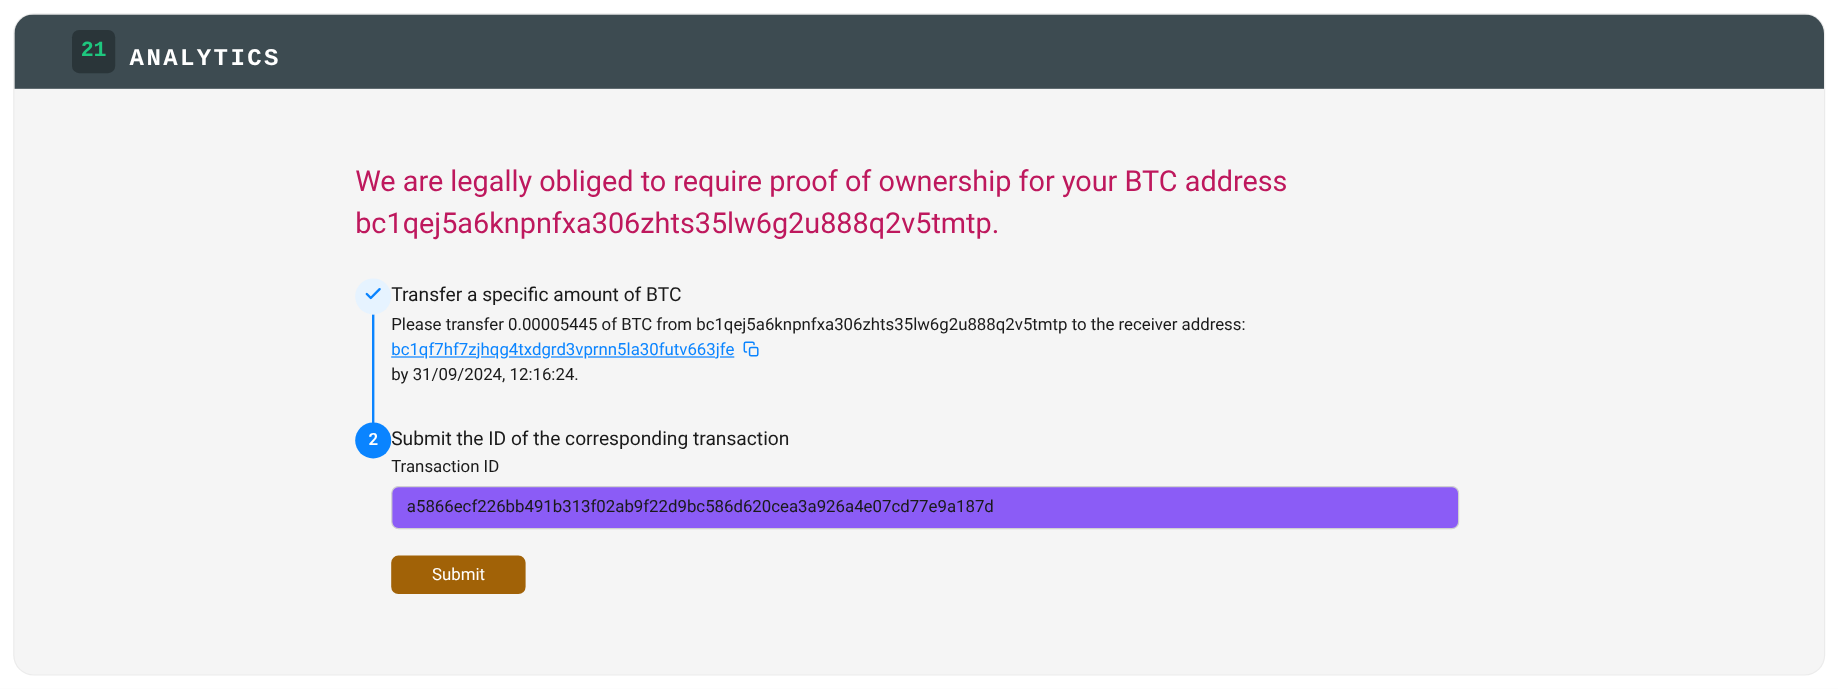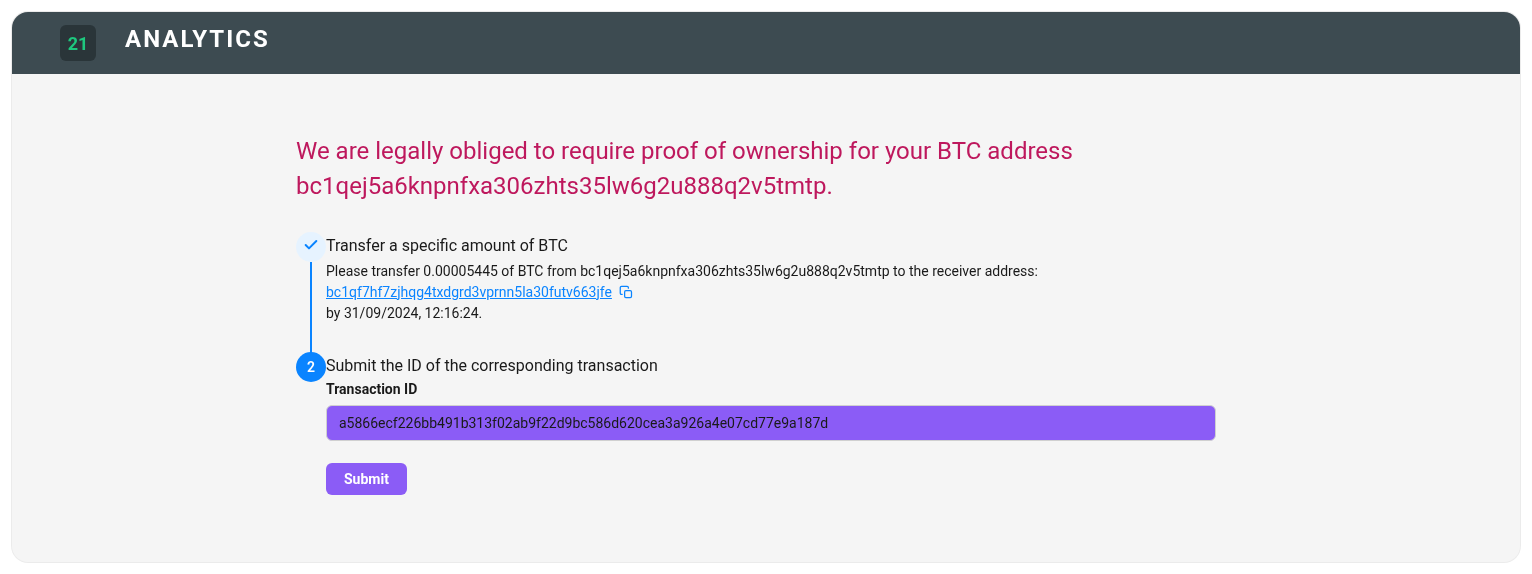--- a/index.html
+++ b/index.html
@@ -22,39 +22,40 @@
     }
     .header {
       background: #3d4b51;
       height: 62px;
       display: flex;
       align-items: center;
       padding: 0 48px;
     }
     .logo {
       display: flex;
-      align-items: flex-start;
-      gap: 29px;
+      align-items: flex-end;
+      gap: 12px;
+      font-family: Liberation Mono, monospace;
     }
     .logo-badge {
       width: 36px;
       height: 36px;
       background: #2a3539;
       border-radius: 6px;
       display: flex;
       align-items: center;
       justify-content: center;
       color: #1ec77e;
       font-weight: 700;
       font-size: 18px;
     }
     .logo-text {
       color: #fff;
       font-weight: 700;
-      font-size: 24px;
+      font-size: 20px;
       letter-spacing: 2px;
     }
     .content {
       padding: 60px 0 0 0;
       max-width: 940px;
       margin: 0 auto;
     }
     .intro {
       font-size: 24px;
       color: #be185d;
@@ -133,45 +134,43 @@
     .copy-icon svg {
       width: 15px;
       height: 15px;
       stroke: #0a84ff;
     }
     .field-label {
       font-size: 14px;
       color: #1a1a1a;
       margin-top: 4px;
       margin-bottom: 8px;
-      font-weight: bold;
     }
     .text-input {
       width: 100%;
       max-width: 890px;
       height: 36px;
       border: 1px solid #d0d0d0;
       border-radius: 6px;
       background: #8b5cf6;
       padding: 0 12px;
       font-size: 14px;
       color: #1a1a1a;
       font-family: inherit;
     }
     .submit-btn {
       margin-top: 22px;
-      background: #8b5cf6;
+      background: #a16207;
       color: #fff;
       border: none;
       border-radius: 6px;
-      padding: 8px 18px;
+      padding: 8px 34px;
       font-size: 14px;
       cursor: pointer;
       font-family: inherit;
-      font-weight: bold;
     }
   </style>
 </head>
 <body>
 
 <div class="window">
 
   <header class="header">
     <div class="logo">
       <div class="logo-badge">21</div>

